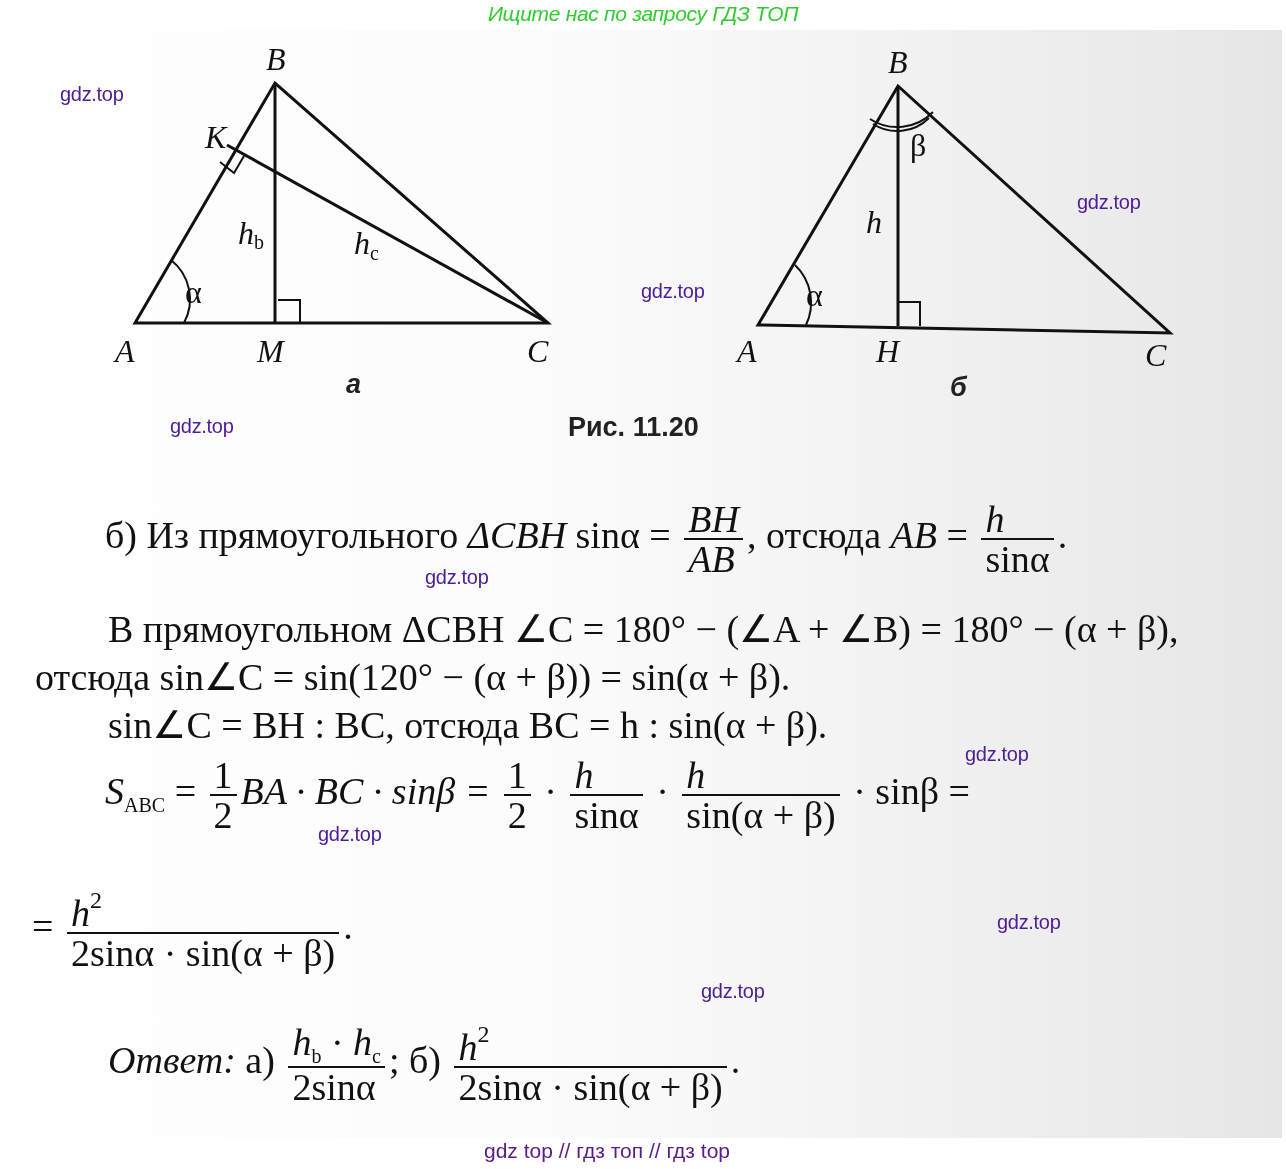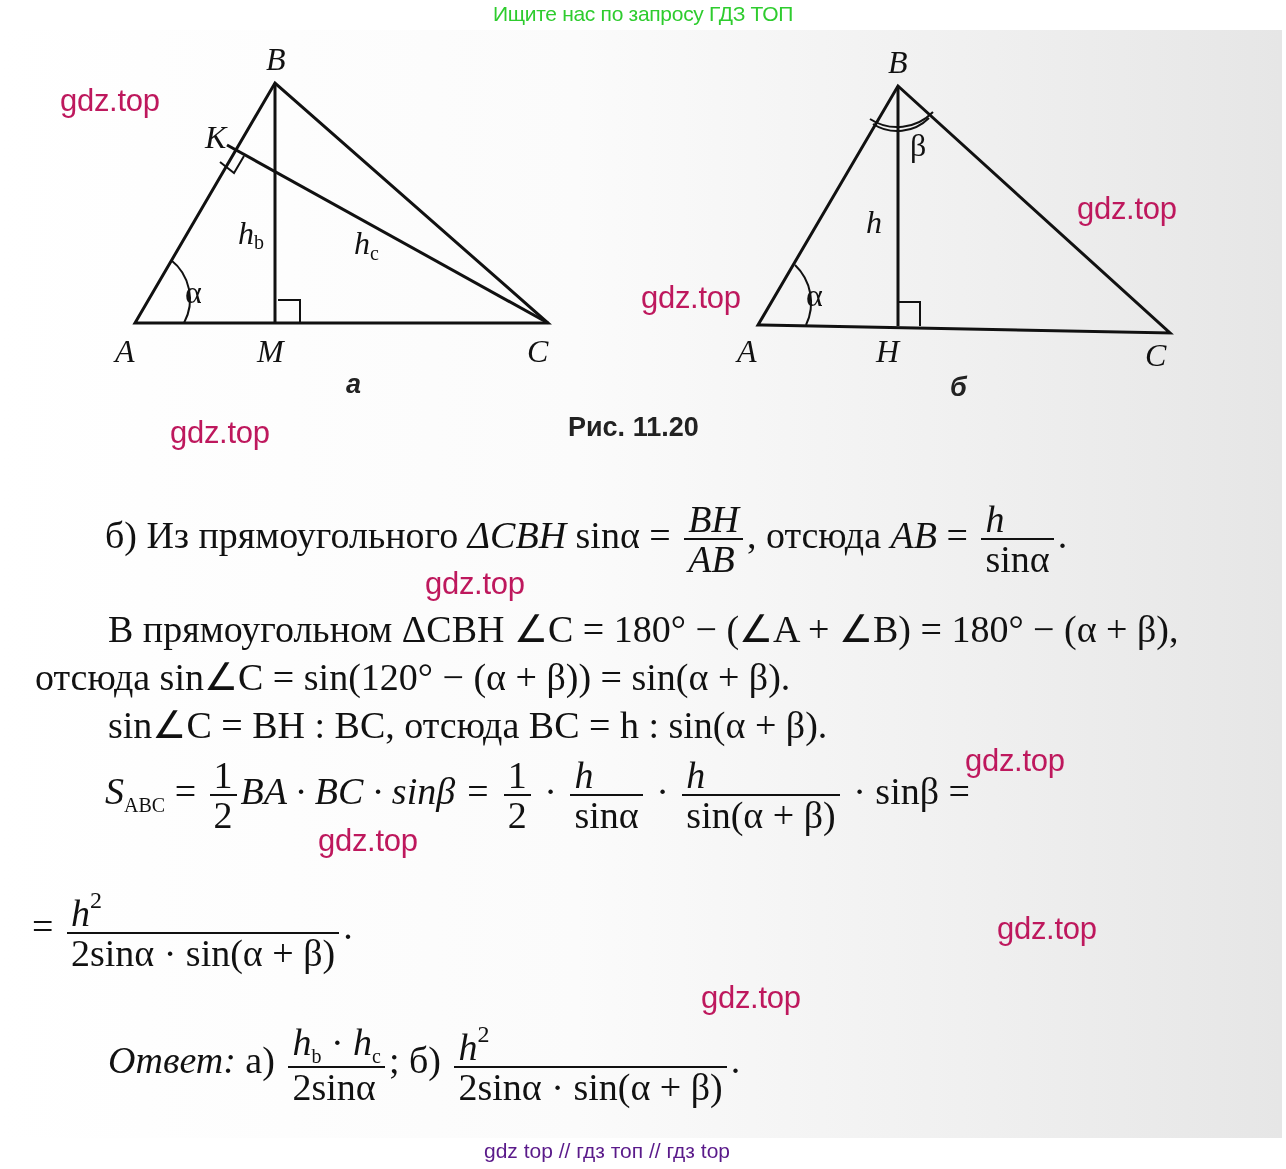--- a/index.html
+++ b/index.html
@@ -9,30 +9,30 @@
     font-family:"Liberation Serif", serif;
     color:#111;
   }
   .page {
     position:absolute; left:0; top:30px; width:1282px; height:1108px;
     background: linear-gradient(90deg, #ffffff 0%, #fbfbfb 45%, #f0f0f0 75%, #e6e6e6 100%);
   }
   .top-banner {
     position:absolute; top:0; left:0; width:1286px; height:30px;
     text-align:center; font-family:"Liberation Sans", sans-serif;
-    font-size:21px; line-height:28px; color:#2ecc2e; letter-spacing:-0.3px;
+    font-size:21px; line-height:28px; color:#2ecc2e; letter-spacing:-0.3px;font-style:italic;
   }
   .bottom-banner {
     position:absolute; top:1137px; left:0; width:1214px; height:30px;
     text-align:center; font-family:"Liberation Sans", sans-serif;
     font-size:21px; line-height:28px; color:#5a1a8a;
   }
   .wm {
     position:absolute; font-family:"Liberation Sans", sans-serif;
-    font-size:31px; color:#be185d; letter-spacing:-0.3px;
+    font-size:20px; color:#4c1d95; letter-spacing:-0.3px;
   }
   svg.fig { position:absolute; left:0; top:0; }
   .caption {
     position:absolute; font-family:"Liberation Sans", sans-serif; font-weight:bold;
     font-size:27px; color:#222;
   }
   .line {
     position:absolute; font-size:38px; white-space:nowrap; line-height:1;
   }
   .i { font-style:italic; }

